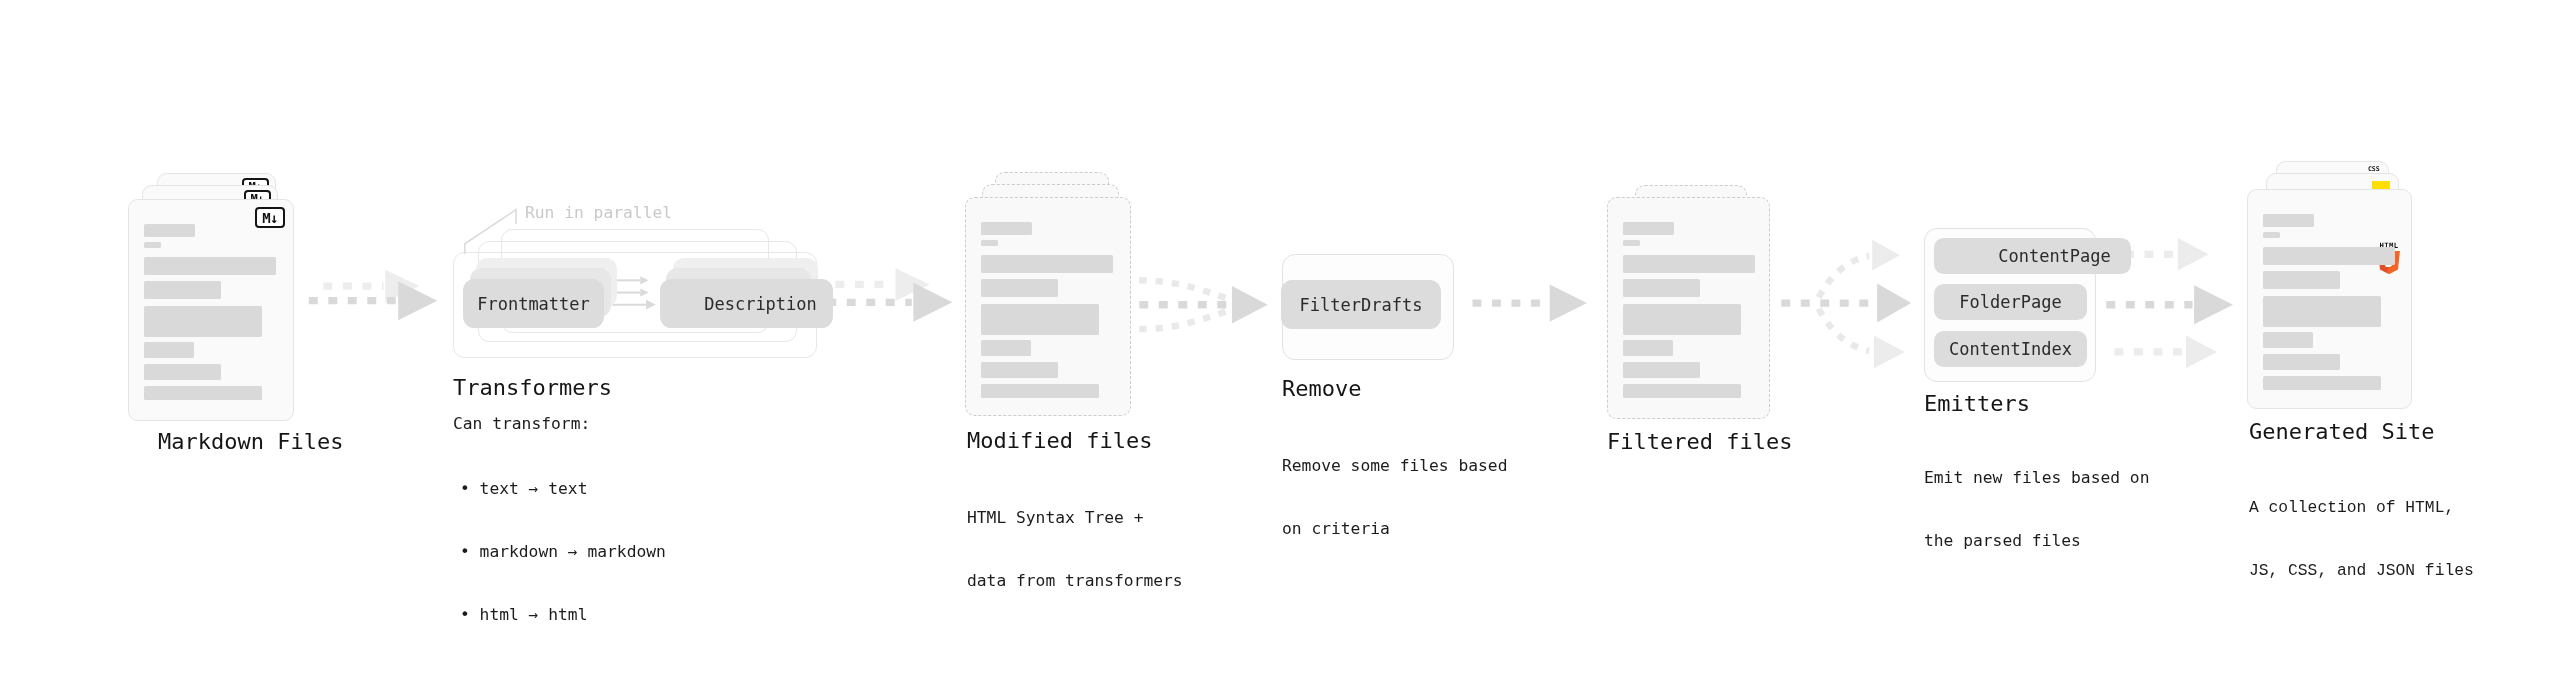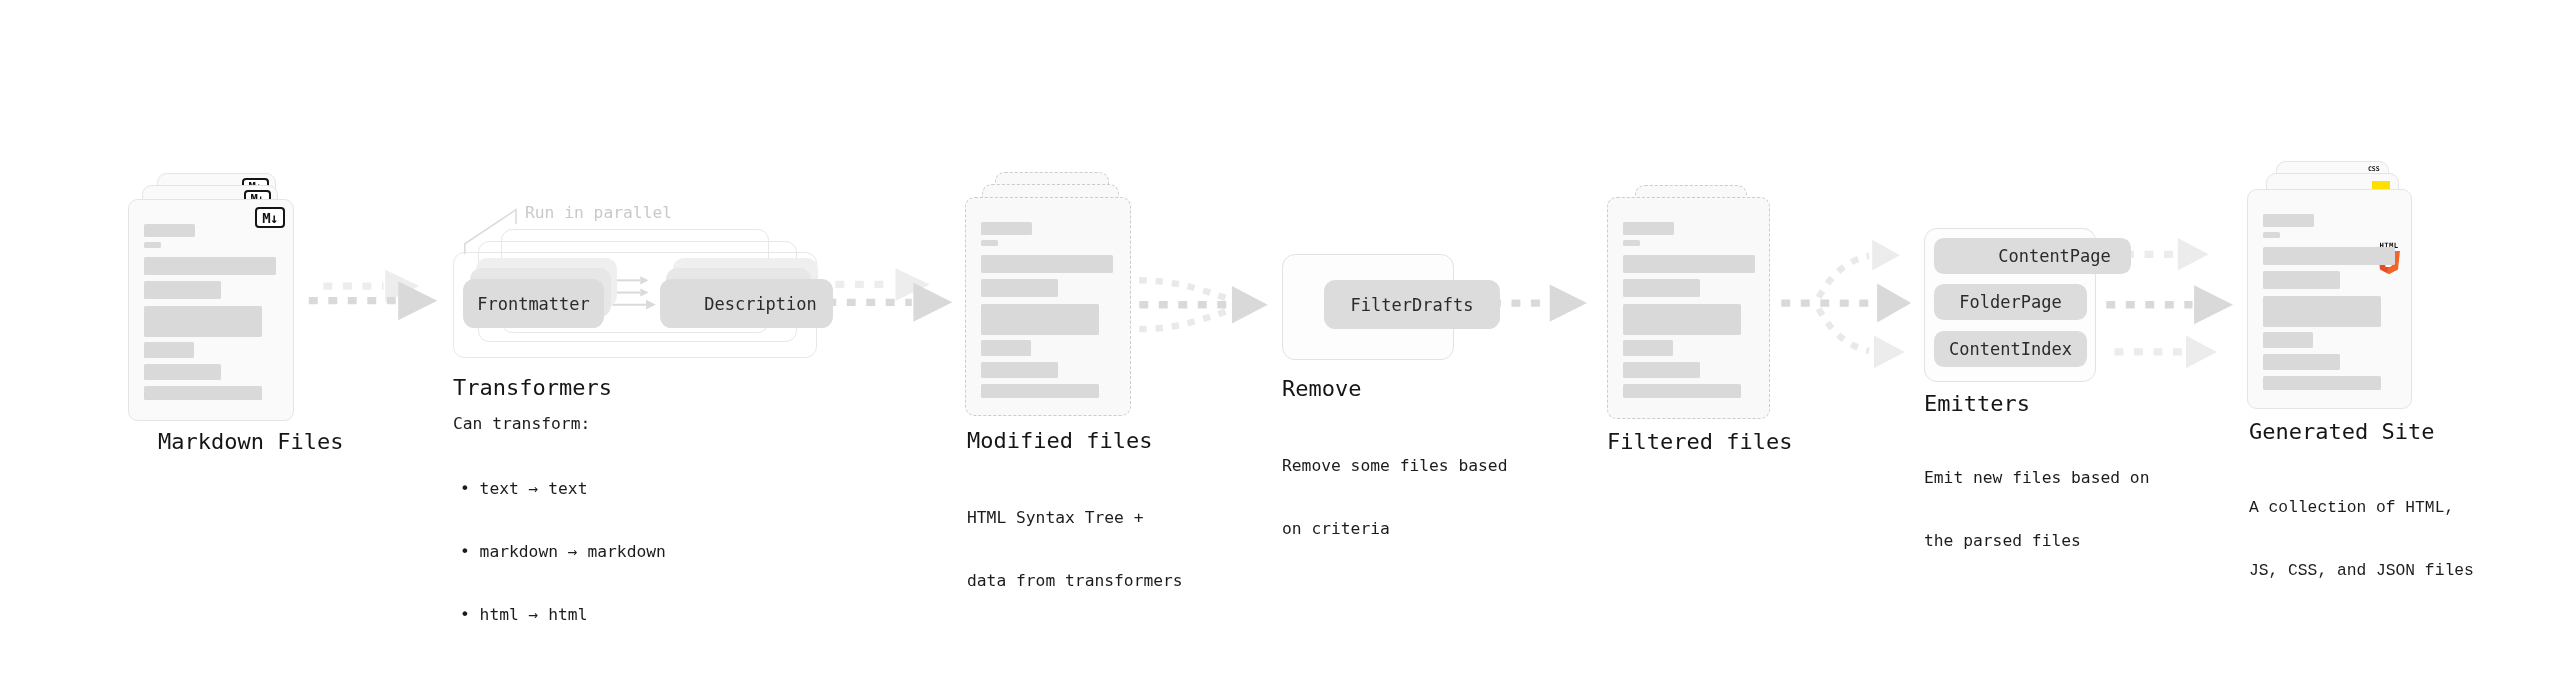--- a/index.html
+++ b/index.html
@@ -178,21 +178,21 @@
       <div class="bar b8"></div>
     </div>
   </div>
   <div class="stage-title" style="left:967px;top:428px;">Modified files</div>
   <div class="desc" style="left:967px;top:465px;">
     <div>HTML Syntax Tree +</div>
     <div>data from transformers</div>
   </div>
 
   <div class="panel" style="left:1282px;top:254px;width:172px;height:106px;"></div>
-  <div class="pill" style="left:1324px;top:280px;width:176px;height:49px;">
+  <div class="pill" style="left:1281px;top:280px;width:160px;height:49px;">
     <span>FilterDrafts</span>
   </div>
   <div class="stage-title" style="left:1282px;top:376px;">Remove</div>
   <div class="desc" style="left:1282px;top:413px;">
     <div>Remove some files based</div>
     <div>on criteria</div>
   </div>
 
   <div class="card dashed" style="left:1635px;top:185px;width:112px;height:62px;z-index:1;"></div>
   <div class="card dashed" style="left:1607px;top:197px;width:163px;height:222px;z-index:2;">

